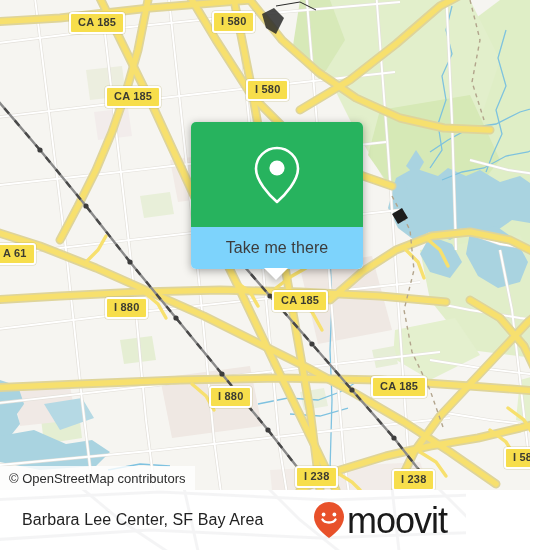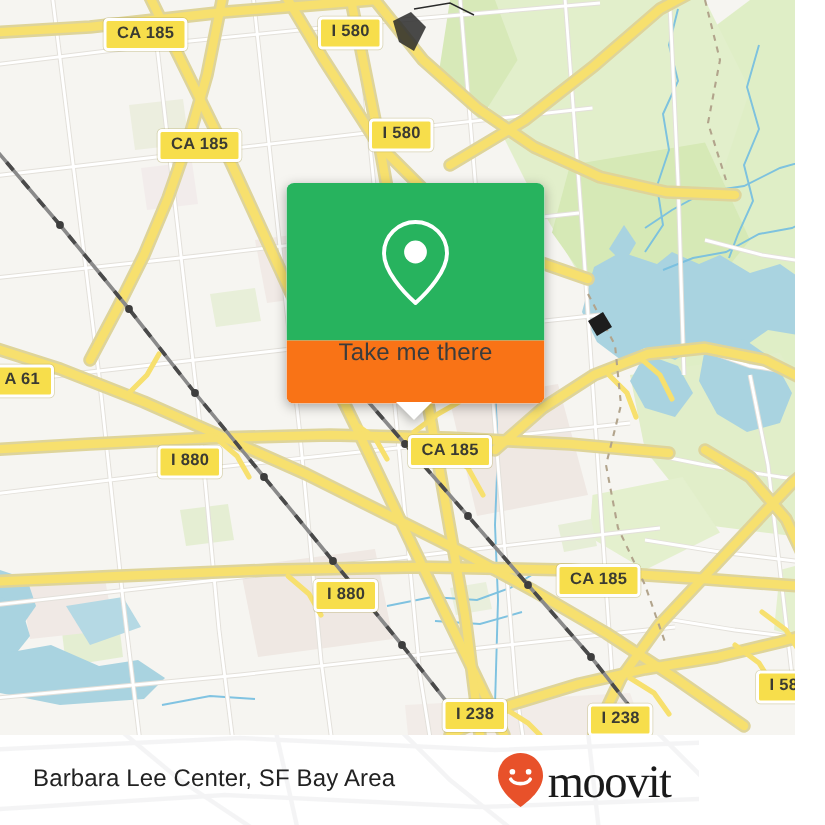--- a/index.html
+++ b/index.html
@@ -67,22 +67,23 @@
   }
   .popup-head {
     height: 105px;
     background: #27b35e;
     display: flex;
     align-items: center;
     justify-content: center;
   }
   .popup-foot {
     height: 42px;
-    background: #f97316;
+    background: #7dd3fc;
     display: flex;
+    align-items: center;
     justify-content: center;
   }
   .popup-foot-label {
     color: #3c3c3c;
     font-size: 16px;
     font-family: "Liberation Sans", sans-serif;
     letter-spacing: .1px;
   }
   .popup-tail {
     position: absolute;
@@ -141,24 +142,24 @@
   .brand {
     position: absolute;
     right: 19px;
     top: 50%;
     transform: translateY(-50%);
     display: flex;
     align-items: center;
     gap: 1px;
   }
   .brand-wordmark {
-    font-size: 31px;
+    font-size: 36px;
     line-height: 31px;
     color: #1a1a1a;
-    font-family: Liberation Serif, serif;
+    font-family: Liberation Sans, sans-serif;
     font-weight: 400;
     letter-spacing: -1px;
   }
 </style>
 </head>
 <body>
 
 <div id="app">
 
   <div class="map">
@@ -374,20 +375,23 @@
             <circle cx="27" cy="24" r="7.6" fill="#ffffff"></circle>
           </svg>
         </div>
         <div class="popup-foot">
           <span class="popup-foot-label">Take me there</span>
         </div>
       </div>
       <div class="popup-tail"></div>
     </div>
 
+    <div class="attribution">
+      <span class="attribution-text">© OpenStreetMap contributors</span>
+    </div>
   </div>
 
   <div class="footer">
     <svg class="footer-bg" width="550" height="550" viewBox="0 0 550 550">
       <g stroke="#9aa0a6" stroke-width="3" fill="none">
         <path d="M-10,500 L160,492 L330,500 L500,494 L560,498"></path>
         <path d="M60,470 L120,520 L180,560"></path>
         <path d="M250,470 L300,520 L350,560"></path>
         <path d="M420,470 L470,520 L520,560"></path>
         <path d="M-10,540 L150,530 L320,538 L540,530"></path>

